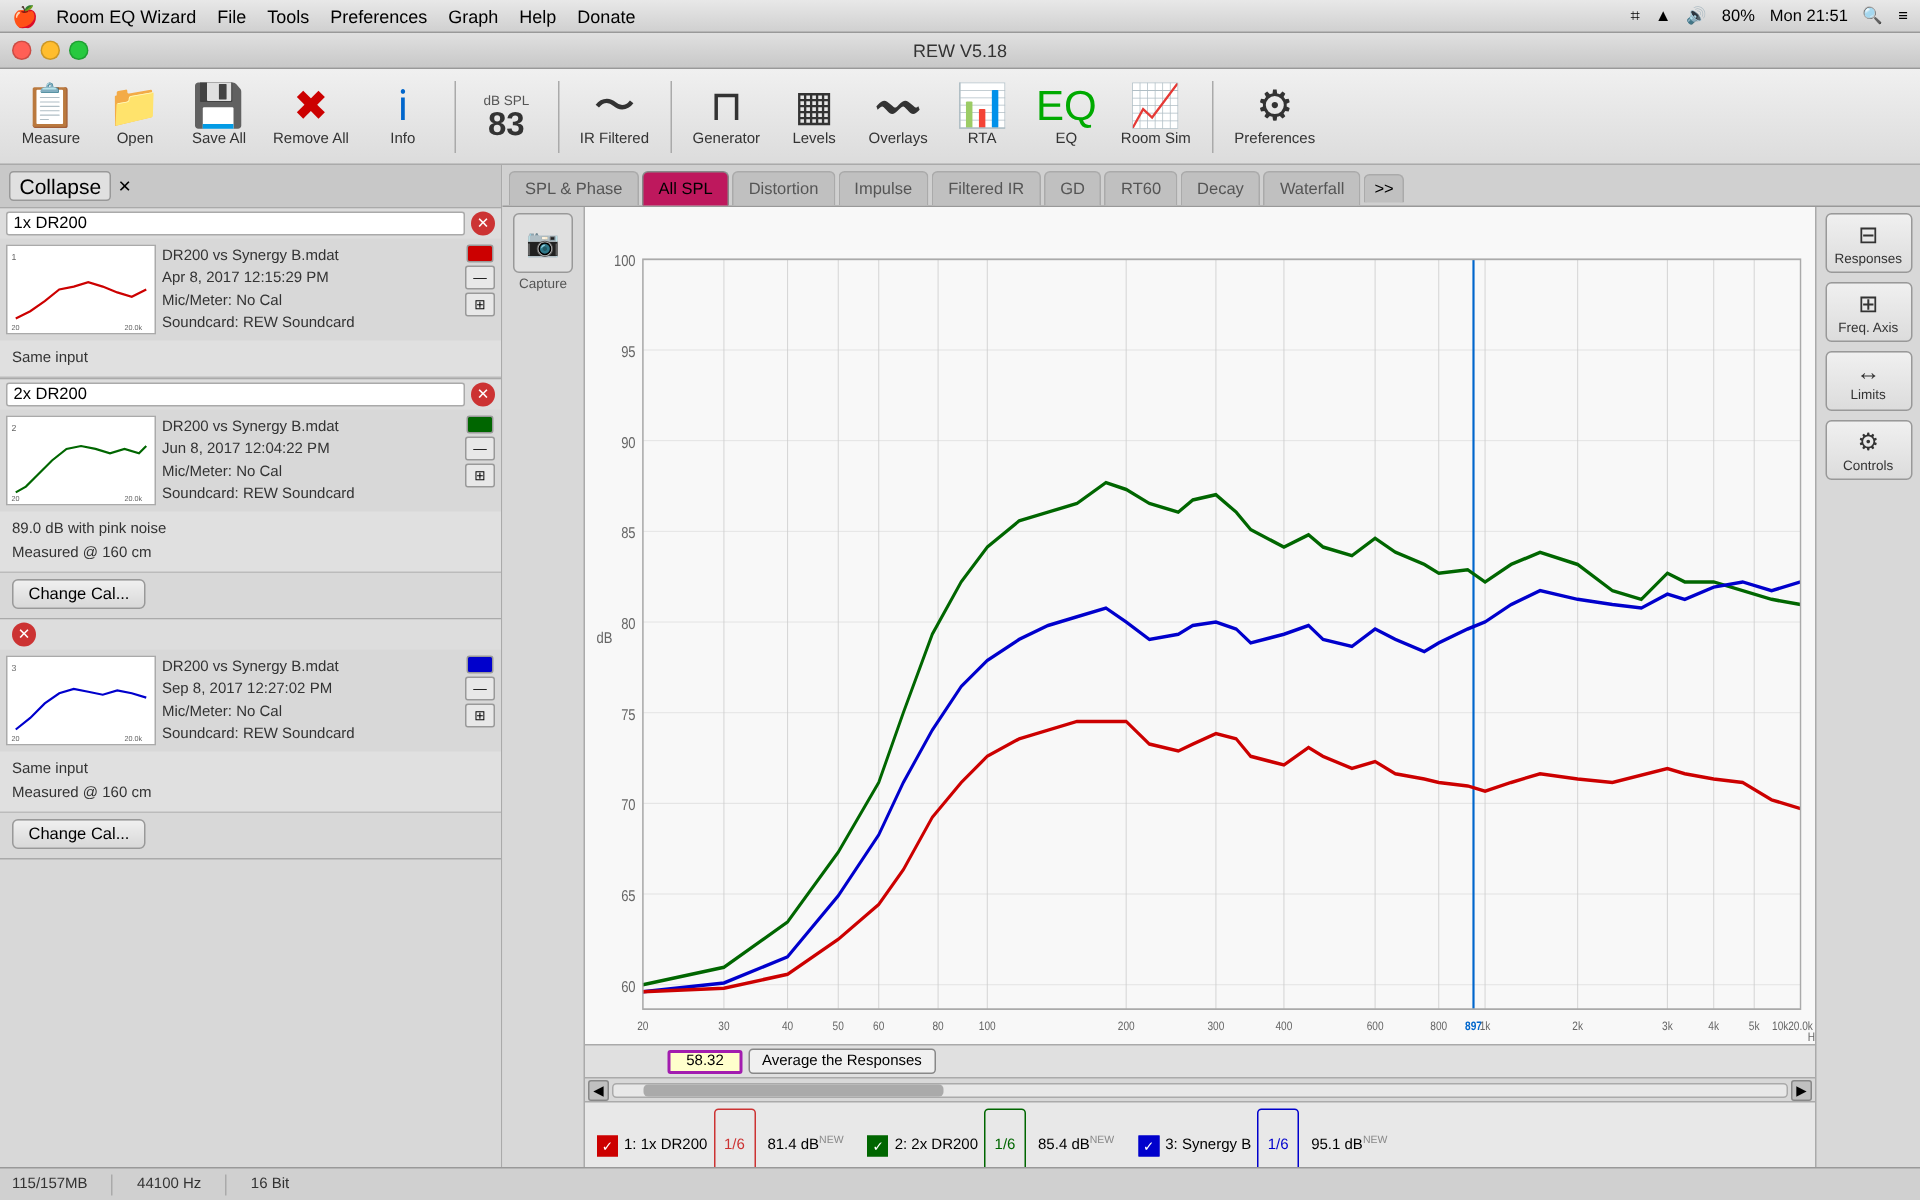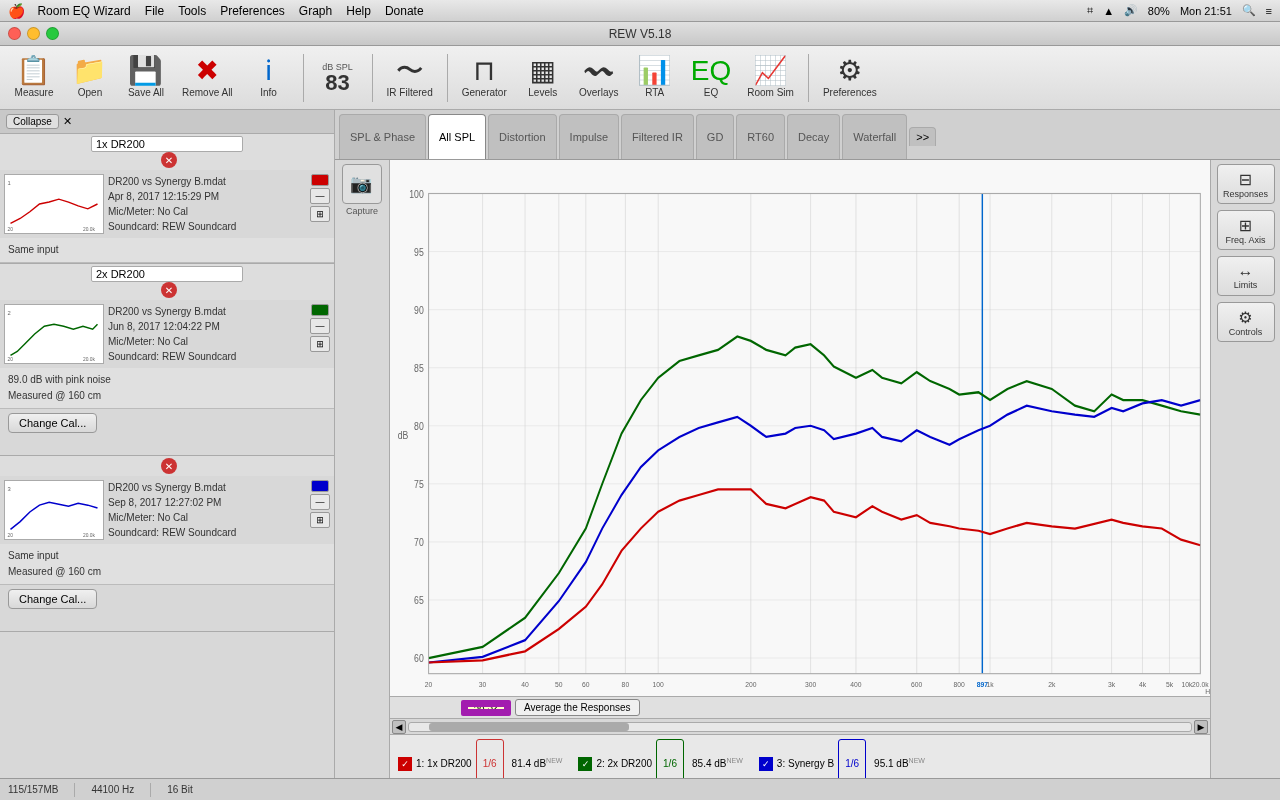--- a/index.html
+++ b/index.html
@@ -41,65 +41,65 @@
     .toolbar-sep { width: 1px; height: 48px; background: #aaa; margin: 0 4px; }
     .spl-label { font-size: 9px; color: #555; }
     .spl-value { font-size: 22px; font-weight: bold; color: #333; line-height: 1; }
 
     
     .main-layout { display: flex; height: calc(800px - 22px - 24px - 64px - 22px); }
 
     
     .left-panel { width: 335px; background: #d8d8d8; border-right: 1px solid #aaa; overflow-y: auto; flex-shrink: 0; }
     .collapse-bar { display: flex; align-items: center; padding: 4px 6px; background: #c8c8c8; border-bottom: 1px solid #aaa; }
-    .collapse-btn { background: #e0e0e0; border: 1px solid #999; border-radius: 3px; padding: 1px 6px; font-size: 10px; cursor: pointer; margin-right: 4px; }
+    .collapse-btn { background: #e0e0e0; border: 1px solid #999; border-radius: 3px; padding: 1px 6px; font-size: 14px; cursor: pointer; margin-right: 4px; }
 
     
     .meas-group { border-bottom: 1px solid #aaa; }
-    .meas-header { display: flex; align-items: center; padding: 2px 4px; background: #ddd; flex-direction: column; }
+    .meas-header { display: flex; align-items: center; padding: 2px 4px; background: #ddd; }
     .meas-name-input { flex: 1; font-size: 11px; background: white; border: 1px solid #aaa; padding: 1px 4px; border-radius: 2px; }
     .meas-close-btn { width: 16px; height: 16px; background: #cc3333; border-radius: 50%; border: none; cursor: pointer; margin-left: 4px; display: flex; align-items: center; justify-content: center; color: white; font-size: 10px; }
     .meas-content { display: flex; padding: 4px; gap: 4px; }
     .meas-thumb { width: 100px; height: 60px; background: white; border: 1px solid #aaa; flex-shrink: 0; position: relative; overflow: hidden; }
     .meas-info { flex: 1; font-size: 10px; color: #333; line-height: 1.5; }
     .meas-controls { display: flex; flex-direction: column; gap: 2px; align-items: center; }
     .meas-ctrl-btn { width: 20px; height: 16px; background: #e8e8e8; border: 1px solid #999; border-radius: 2px; cursor: pointer; font-size: 9px; display: flex; align-items: center; justify-content: center; }
 
     .note-box { padding: 4px 8px; font-size: 10px; color: #333; background: #e0e0e0; border-bottom: 1px solid #bbb; line-height: 1.6; }
-    .change-cal-btn { margin: 4px 8px 22px 8px; display: block; background: linear-gradient(to bottom, #f0f0f0, #d8d8d8); border: 1px solid #999; border-radius: 4px; padding: 3px 10px; font-size: 11px; cursor: pointer; }
+    .change-cal-btn { margin: 4px 8px 6px 8px; display: block; background: linear-gradient(to bottom, #f0f0f0, #d8d8d8); border: 1px solid #999; border-radius: 4px; padding: 3px 10px; font-size: 11px; cursor: pointer; }
 
     
     .right-panel { flex: 1; display: flex; flex-direction: column; background: #e8e8e8; }
 
     
     .tab-bar { display: flex; align-items: center; padding: 4px 4px 0 4px; background: #d0d0d0; border-bottom: 1px solid #999; gap: 2px; }
     .tab {
-      padding: 16px 10px; font-size: 11px; cursor: pointer; border: 1px solid #aaa;
+      padding: 5px 10px; font-size: 11px; cursor: pointer; border: 1px solid #aaa;
       border-bottom: none; border-radius: 4px 4px 0 0; background: #c0c0c0; color: #555;
     }
-    .tab.active { background: #ffffff; color: #000; font-weight: 500; border-color: #888; }
+    .tab.active { background: #be185d; color: #000; font-weight: 500; border-color: #888; }
     .tab-more { padding: 3px 6px; font-size: 11px; cursor: pointer; border: 1px solid #aaa; border-bottom: none; border-radius: 4px 4px 0 0; background: #c0c0c0; }
     .graph-right-tools { width: 70px; background: #d8d8d8; border-left: 1px solid #aaa; display: flex; flex-direction: column; align-items: center; padding: 4px; gap: 6px; }
     .right-tool-btn { background: linear-gradient(to bottom, #f0f0f0, #dcdcdc); border: 1px solid #999; border-radius: 4px; width: 58px; height: 40px; cursor: pointer; display: flex; flex-direction: column; align-items: center; justify-content: center; font-size: 9px; color: #333; text-align: center; }
     .right-tool-icon { font-size: 16px; }
 
     
     .capture-area { display: flex; flex-direction: column; align-items: center; padding: 4px; background: #d8d8d8; border-right: 1px solid #aaa; width: 55px; }
     .capture-btn { width: 40px; height: 40px; background: #e0e0e0; border: 1px solid #999; border-radius: 4px; cursor: pointer; display: flex; align-items: center; justify-content: center; font-size: 18px; }
     .capture-label { font-size: 9px; color: #555; margin-top: 2px; }
 
     
     .scrollbar-area { height: 16px; background: #d8d8d8; border-top: 1px solid #aaa; display: flex; align-items: center; padding: 0 2px; gap: 2px; }
     .scroll-btn { width: 14px; height: 14px; background: #c0c0c0; border: 1px solid #888; border-radius: 2px; cursor: pointer; font-size: 9px; display: flex; align-items: center; justify-content: center; }
     .scroll-track { flex: 1; height: 10px; background: #e8e8e8; border: 1px solid #aaa; border-radius: 3px; position: relative; }
     .scroll-thumb { width: 200px; height: 8px; background: #aaa; border-radius: 3px; position: absolute; left: 20px; top: 0; }
 
     
     .freq-bar { height: 22px; display: flex; align-items: center; background: #e0e0e0; border-top: 1px solid #aaa; padding-left: 55px; }
-    .freq-input { width: 50px; height: 16px; border: 7px solid #a21caf; background: #ffffcc; font-size: 10px; text-align: center; border-radius: 2px; margin-left: 16px; }
+    .freq-input { width: 50px; height: 16px; border: 2px solid #a21caf; background: #ffffcc; font-size: 10px; text-align: center; border-radius: 2px; }
     .avg-response-btn { margin-left: 4px; padding: 2px 8px; font-size: 10px; background: #f0f0f0; border: 1px solid #888; border-radius: 3px; cursor: pointer; }
 
     
     .legend-bar { height: 44px; background: #e8e8e8; border-top: 1px solid #aaa; display: flex; align-items: center; padding: 4px 8px; gap: 16px; flex-wrap: wrap; }
     .legend-item { display: flex; align-items: center; gap: 4px; }
     .legend-check { width: 14px; height: 14px; border: 1px solid; cursor: pointer; display: flex; align-items: center; justify-content: center; flex-shrink: 0; }
     .legend-label { font-size: 10px; }
     .legend-smooth-btn { padding: 18px 6px; border: 1px solid; border-radius: 3px; font-size: 10px; cursor: pointer; min-width: 28px; text-align: center; }
     .legend-db { font-size: 10px; margin-left: 4px; }
 

